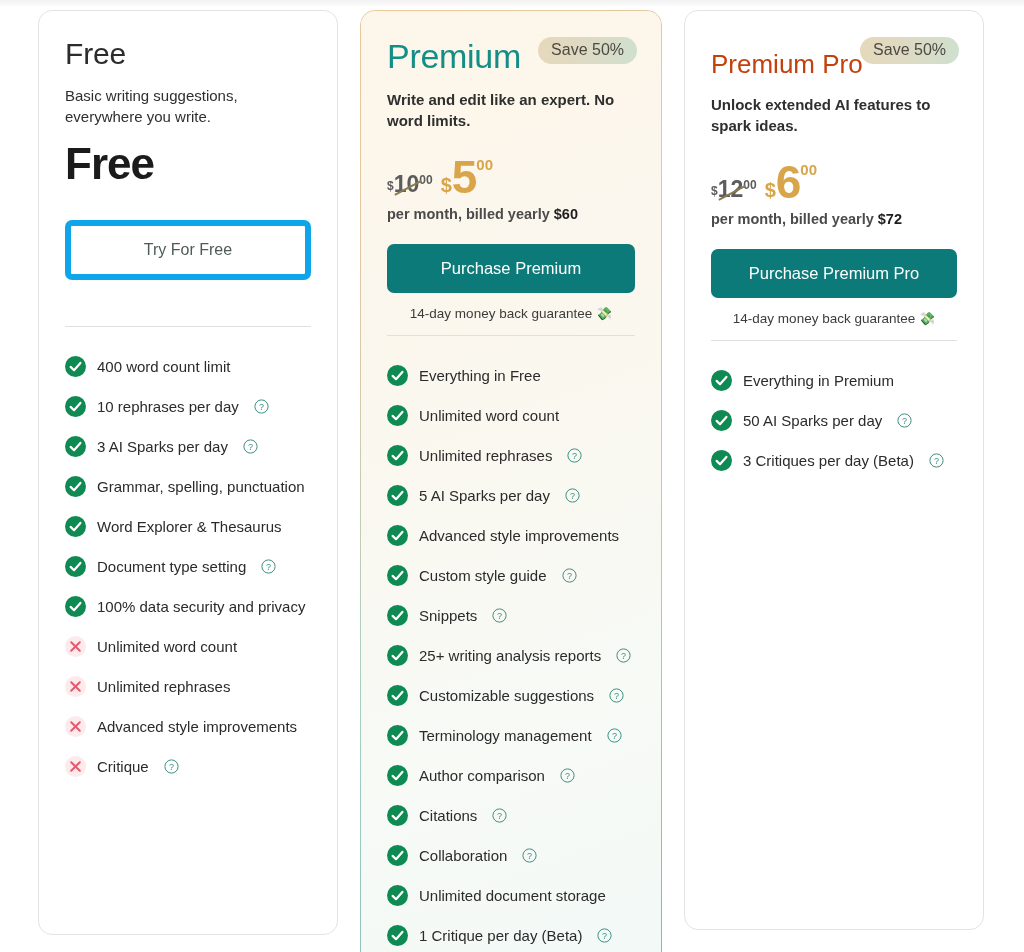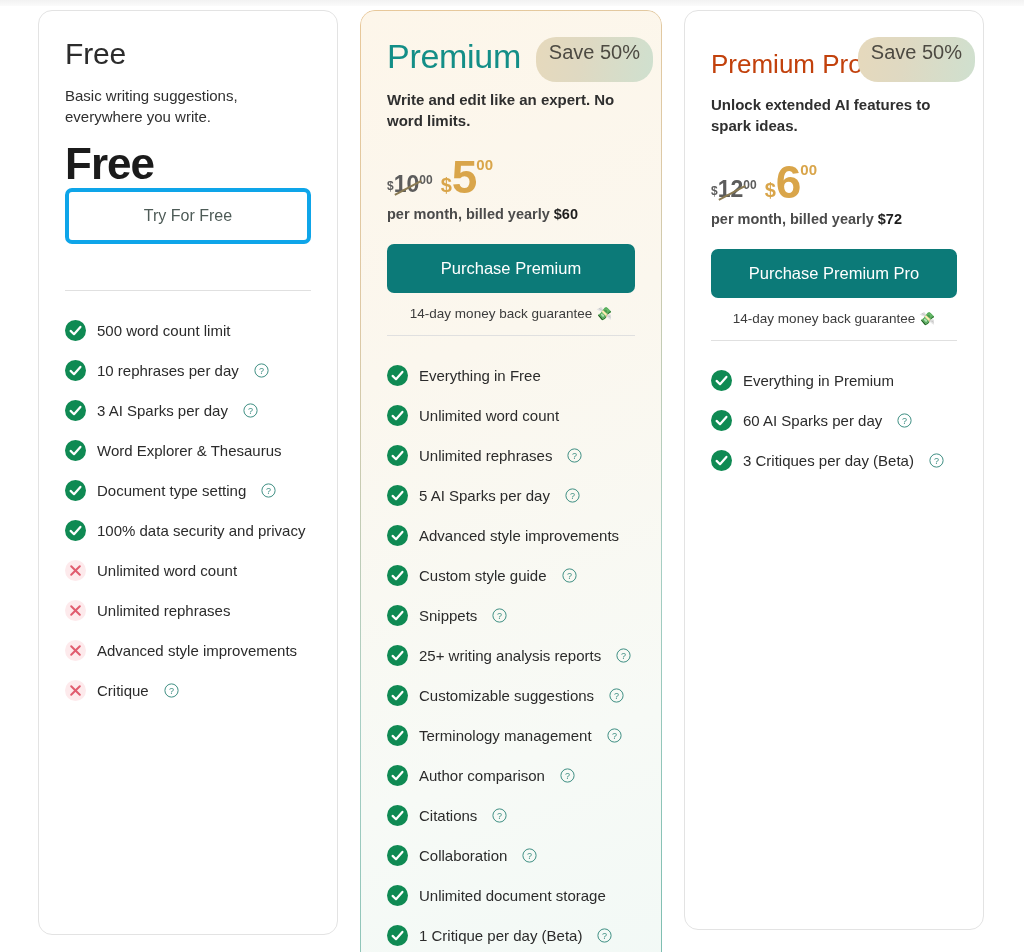--- a/index.html
+++ b/index.html
@@ -66,24 +66,24 @@
     -webkit-mask: linear-gradient(#000 0 0) content-box, linear-gradient(#000 0 0);
     -webkit-mask-composite: xor;
     mask-composite: exclude;
     pointer-events: none;
   }
 
   
   .save-badge {
     position: absolute;
     top: 26px;
-    right: 8px;
-    padding: 4px 13px 18px 13px;
+    right: 24px;
+    padding: 4px 13px 5px 13px;
     border-radius: 20px;
-    font-size: 20px;
+    font-size: 16px;
     color: #4d4a42;
     background: linear-gradient(100deg, #e6d9bc 0%, #dfd9c2 40%, #cfe0cf 100%);
     white-space: nowrap;
   }
 
   
   .plan-title {
     font-size: 30px;
     font-weight: 400;
     color: #2c2c2c;
@@ -173,22 +173,23 @@
   
   .btn {
     display: block;
     width: 100%;
     text-align: center;
     border-radius: 7px;
     cursor: pointer;
     font-size: 16px;
   }
   .btn-outline {
+    margin-top: 32px;
     padding: 15px 0;
-    border: 4px solid #0ea5e9;
+    border: 6px solid #0ea5e9;
     background: #ffffff;
     color: #4e5b57;
   }
   .btn-solid {
     margin-top: 22px;
     padding: 15px 0;
     border: none;
     background: #0c7a78;
     color: #ffffff;
     font-size: 16.5px;
@@ -251,21 +252,21 @@
     <div class="plan-desc">Basic writing suggestions, everywhere you write.</div>
     <div class="free-price">Free</div>
     <div class="btn btn-outline">Try For Free</div>
     <div class="divider divider-free"></div>
     <ul class="features" id="feat-free">
         <li class="feature">
           <span class="ico"><svg width="21" height="21" viewBox="0 0 21 21">
               <circle cx="10.5" cy="10.5" r="10.5" fill="#0f8a53"></circle>
               <path d="M5.6 10.9 L9 14.2 L15.4 6.9" fill="none" stroke="#fff" stroke-width="2.2" stroke-linecap="round" stroke-linejoin="round"></path>
             </svg></span>
-          <span class="feature-label">500 word count limit</span>
+          <span class="feature-label">400 word count limit</span>
         </li>
         <li class="feature">
           <span class="ico"><svg width="21" height="21" viewBox="0 0 21 21">
               <circle cx="10.5" cy="10.5" r="10.5" fill="#0f8a53"></circle>
               <path d="M5.6 10.9 L9 14.2 L15.4 6.9" fill="none" stroke="#fff" stroke-width="2.2" stroke-linecap="round" stroke-linejoin="round"></path>
             </svg></span>
           <span class="feature-label">10 rephrases per day</span>
           <span class="ico-help"><svg width="15" height="15" viewBox="0 0 15 15">
               <circle cx="7.5" cy="7.5" r="6.6" fill="none" stroke="#3f8f83" stroke-width="1"></circle>
               <text x="7.5" y="10.9" text-anchor="middle" font-size="9" fill="#3f8f83" font-family="Liberation Sans, sans-serif">?</text>
@@ -274,20 +275,27 @@
         <li class="feature">
           <span class="ico"><svg width="21" height="21" viewBox="0 0 21 21">
               <circle cx="10.5" cy="10.5" r="10.5" fill="#0f8a53"></circle>
               <path d="M5.6 10.9 L9 14.2 L15.4 6.9" fill="none" stroke="#fff" stroke-width="2.2" stroke-linecap="round" stroke-linejoin="round"></path>
             </svg></span>
           <span class="feature-label">3 AI Sparks per day</span>
           <span class="ico-help"><svg width="15" height="15" viewBox="0 0 15 15">
               <circle cx="7.5" cy="7.5" r="6.6" fill="none" stroke="#3f8f83" stroke-width="1"></circle>
               <text x="7.5" y="10.9" text-anchor="middle" font-size="9" fill="#3f8f83" font-family="Liberation Sans, sans-serif">?</text>
             </svg></span>
+        </li>
+        <li class="feature">
+          <span class="ico"><svg width="21" height="21" viewBox="0 0 21 21">
+              <circle cx="10.5" cy="10.5" r="10.5" fill="#0f8a53"></circle>
+              <path d="M5.6 10.9 L9 14.2 L15.4 6.9" fill="none" stroke="#fff" stroke-width="2.2" stroke-linecap="round" stroke-linejoin="round"></path>
+            </svg></span>
+          <span class="feature-label">Grammar, spelling, punctuation</span>
         </li>
         <li class="feature">
           <span class="ico"><svg width="21" height="21" viewBox="0 0 21 21">
               <circle cx="10.5" cy="10.5" r="10.5" fill="#0f8a53"></circle>
               <path d="M5.6 10.9 L9 14.2 L15.4 6.9" fill="none" stroke="#fff" stroke-width="2.2" stroke-linecap="round" stroke-linejoin="round"></path>
             </svg></span>
           <span class="feature-label">Word Explorer &amp; Thesaurus</span>
         </li>
         <li class="feature">
           <span class="ico"><svg width="21" height="21" viewBox="0 0 21 21">
@@ -547,21 +555,21 @@
               <circle cx="10.5" cy="10.5" r="10.5" fill="#0f8a53"></circle>
               <path d="M5.6 10.9 L9 14.2 L15.4 6.9" fill="none" stroke="#fff" stroke-width="2.2" stroke-linecap="round" stroke-linejoin="round"></path>
             </svg></span>
           <span class="feature-label">Everything in Premium</span>
         </li>
         <li class="feature">
           <span class="ico"><svg width="21" height="21" viewBox="0 0 21 21">
               <circle cx="10.5" cy="10.5" r="10.5" fill="#0f8a53"></circle>
               <path d="M5.6 10.9 L9 14.2 L15.4 6.9" fill="none" stroke="#fff" stroke-width="2.2" stroke-linecap="round" stroke-linejoin="round"></path>
             </svg></span>
-          <span class="feature-label">60 AI Sparks per day</span>
+          <span class="feature-label">50 AI Sparks per day</span>
           <span class="ico-help"><svg width="15" height="15" viewBox="0 0 15 15">
               <circle cx="7.5" cy="7.5" r="6.6" fill="none" stroke="#3f8f83" stroke-width="1"></circle>
               <text x="7.5" y="10.9" text-anchor="middle" font-size="9" fill="#3f8f83" font-family="Liberation Sans, sans-serif">?</text>
             </svg></span>
         </li>
         <li class="feature">
           <span class="ico"><svg width="21" height="21" viewBox="0 0 21 21">
               <circle cx="10.5" cy="10.5" r="10.5" fill="#0f8a53"></circle>
               <path d="M5.6 10.9 L9 14.2 L15.4 6.9" fill="none" stroke="#fff" stroke-width="2.2" stroke-linecap="round" stroke-linejoin="round"></path>
             </svg></span>

